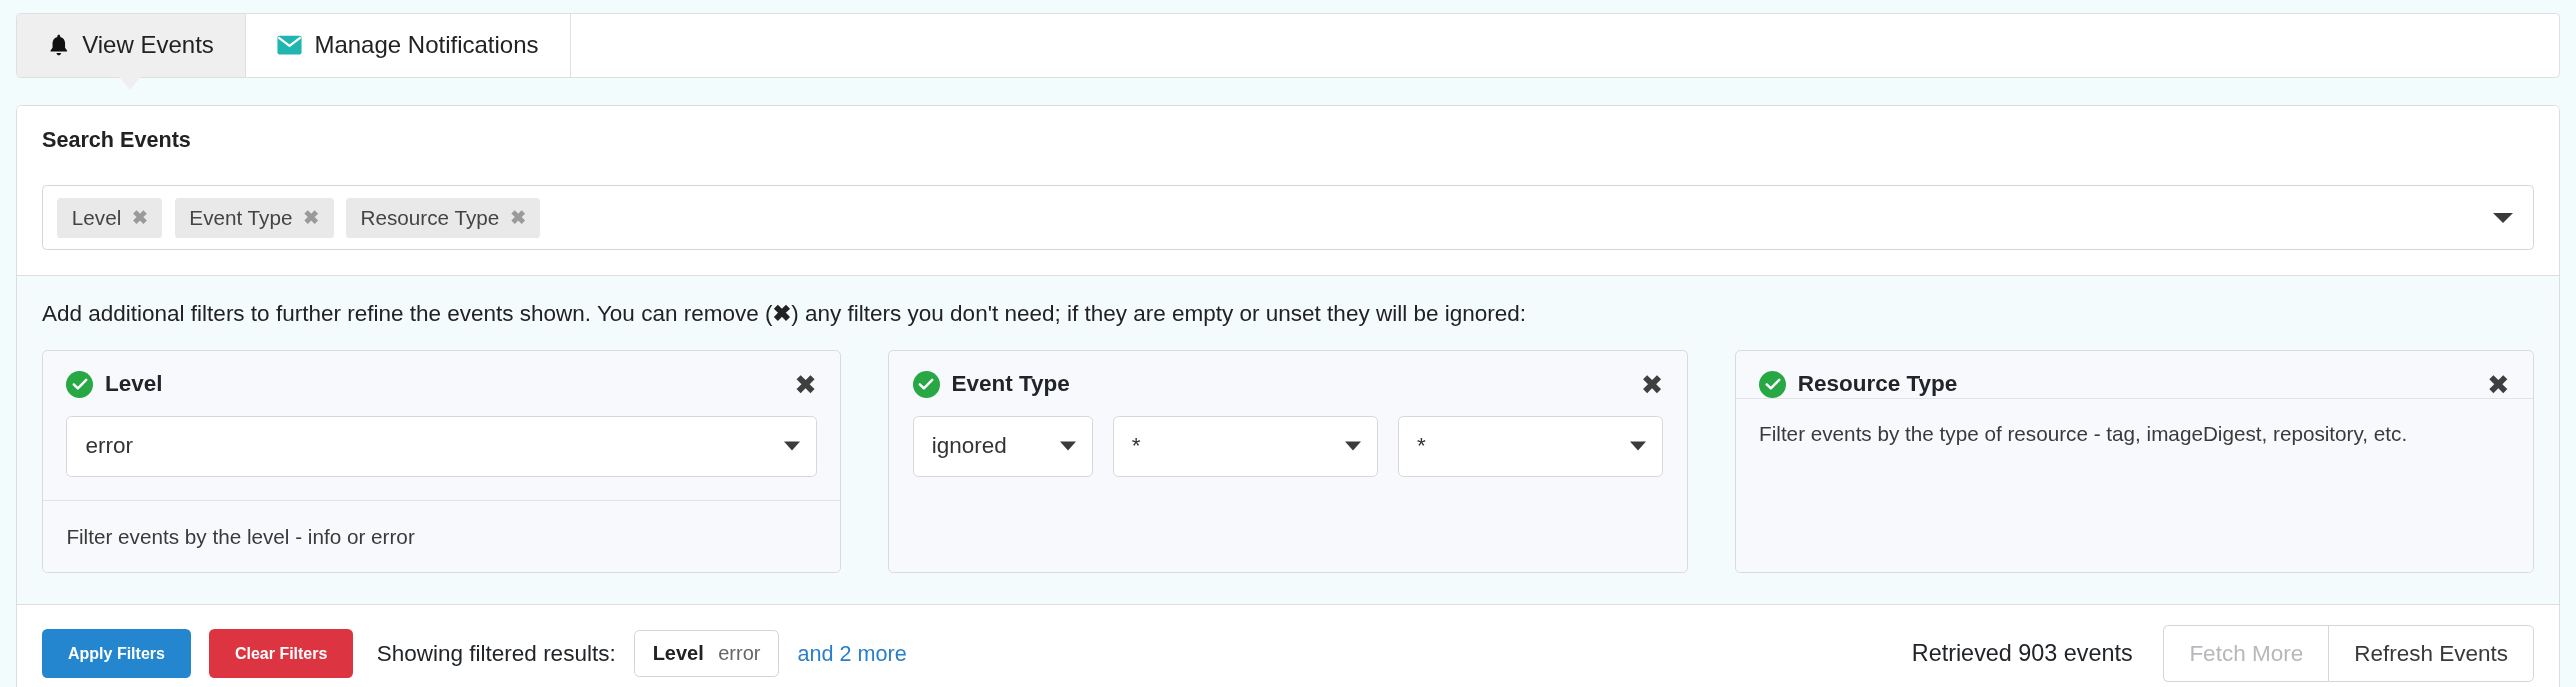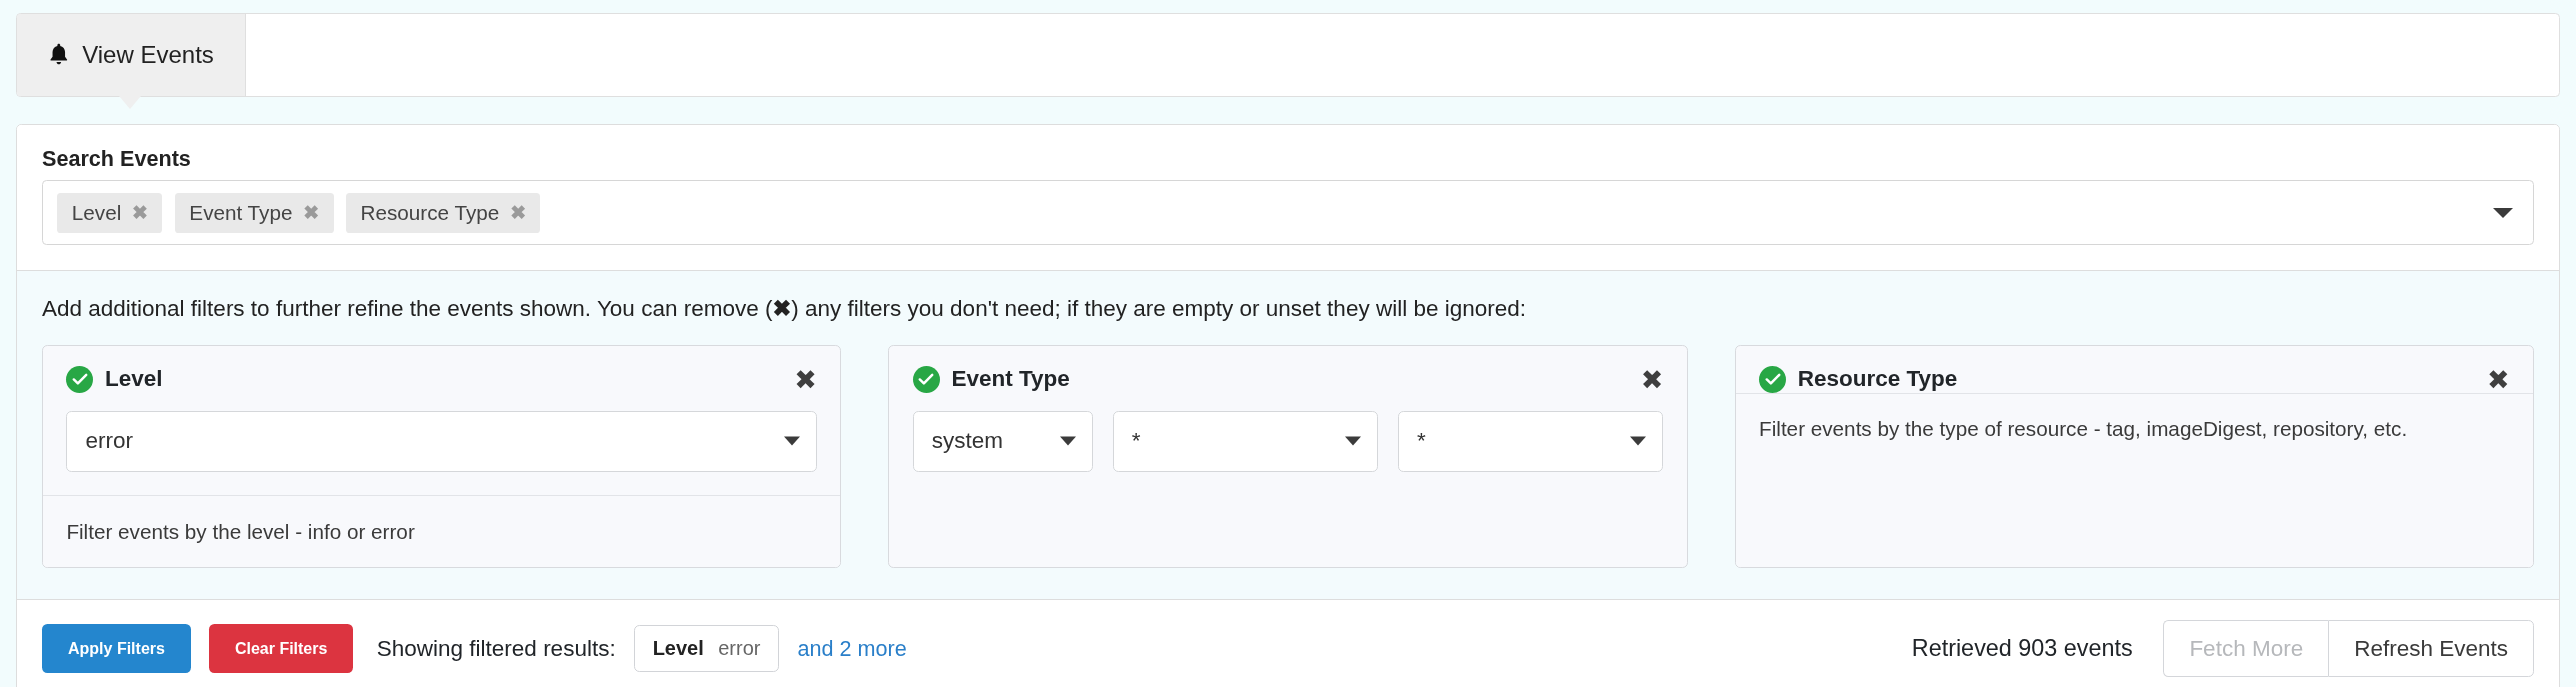--- a/index.html
+++ b/index.html
@@ -10,21 +10,21 @@
     height: 687px;
     background: #f2fcfd;
     font-family: "Liberation Sans", sans-serif;
     -webkit-font-smoothing: antialiased;
   }
 
   
   .tabbar {
     position: relative;
     margin: 12.6px 16px 0 16px;
-    height: 84px;
+    height: 65px;
     background: #ffffff;
     border: 0.9px solid #dfdfdf;
     border-radius: 4.5px;
     display: flex;
     align-items: stretch;
   }
   .tab {
     display: flex;
     align-items: center;
     gap: 12.6px;
@@ -62,21 +62,21 @@
     border-radius: 5.4px;
     overflow: hidden;
   }
 
   
   .search-section { padding: 21.6px 25px 25px 25px; background:#ffffff; }
   .search-label {
     font-size: 21.6px;
     font-weight: bold;
     color: #222222;
-    margin-bottom: 8px;
+    margin-bottom: 32px;
   }
   .search-box {
     border: 0.9px solid #d6d6d6;
     border-radius: 4.5px;
     min-height: 65px;
     display: flex;
     align-items: center;
     padding: 0 14.4px;
     gap: 12.6px;
     background: #ffffff;
@@ -289,20 +289,29 @@
 
 <div class="tabbar">
   <div class="tab active">
     <span class="icon">
       <svg width="21.6" height="25" viewBox="0 0 24 28">
         <path d="M12 2c-.9 0-1.6.7-1.6 1.6v.9C7.3 5.2 5 7.9 5 11.2v5.3L2.8 19.5c-.4.5 0 1.3.7 1.3h17c.7 0 1.1-.8.7-1.3L19 16.5v-5.3c0-3.3-2.3-6-5.4-6.7v-.9C13.6 2.7 12.9 2 12 2z" fill="#111111"></path>
         <path d="M9.4 22.3c.3 1.6 1.4 2.7 2.6 2.7s2.3-1.1 2.6-2.7H9.4z" fill="#111111"></path>
       </svg>
     </span>
     <span>View Events</span>
+  </div>
+  <div class="tab">
+    <span class="icon">
+      <svg width="25" height="20" viewBox="0 0 28 22">
+        <rect x="0.5" y="0.5" width="27" height="21" rx="2" fill="#20b5ae"></rect>
+        <path d="M1.5 2.5 L14 12 L26.5 2.5" stroke="#ffffff" stroke-width="2.4" fill="none"></path>
+      </svg>
+    </span>
+    <span>Manage Notifications</span>
   </div>
   <div class="tab-filler"></div>
 </div>
 
 <div class="panel">
 
   <div class="search-section">
     <div class="search-label">Search Events</div>
     <div class="search-box">
       <span class="chip">
@@ -349,21 +358,21 @@
           <span class="check-icon">
             <svg width="16" height="12.6" viewBox="0 0 18 14">
                 <path d="M2 7.2 L6.6 11.6 L16 2" stroke="#ffffff" stroke-width="2.8" fill="none" stroke-linecap="round" stroke-linejoin="round"></path>
               </svg>
           </span>
           <span class="card-title">Event Type</span>
           <span class="card-x">✖</span>
         </div>
         <div class="card-body">
           <div class="select narrow">
-            <span>system</span>
+            <span>ignored</span>
           </div>
           <div class="select">
             <span>*</span>
           </div>
           <div class="select">
             <span>*</span>
           </div>
         </div>
       </div>
 

